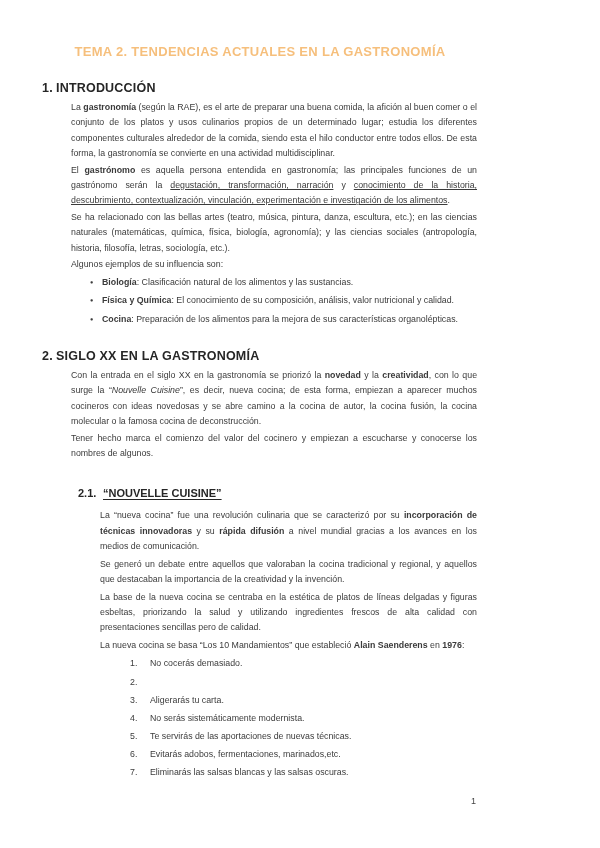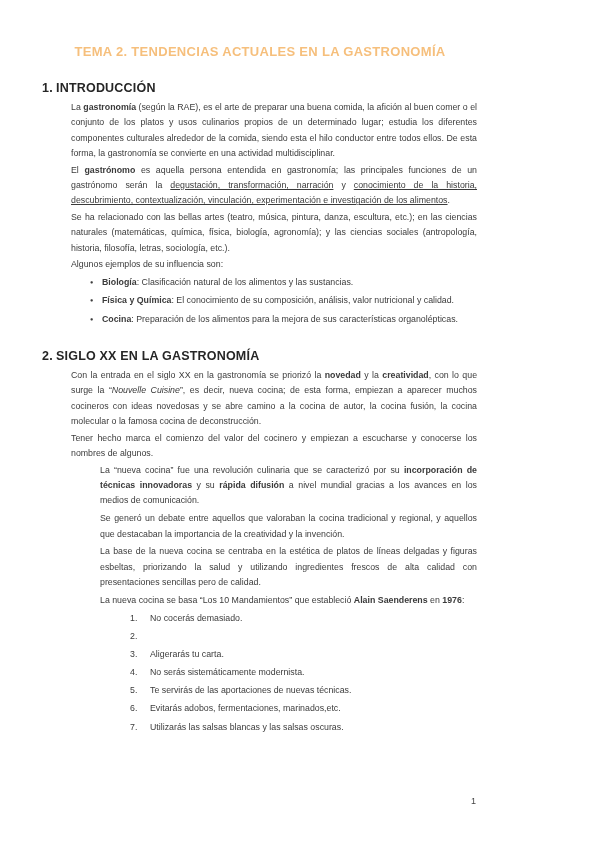--- a/index.html
+++ b/index.html
@@ -109,20 +109,24 @@
           <span class="marker">●</span>
           <div class="content"><span class="b ">Cocina</span><span>: Preparación de los alimentos para la mejora de sus características organolépticas.</span></div>
         </div>
       </div>
       <div class="h1">
         <span class="num">2.</span>
         <span class="txt">SIGLO XX EN LA GASTRONOMÍA</span>
       </div>
       <div class="para lvl1"><span>Con la entrada en el siglo XX en la gastronomía se priorizó la </span><span class="b ">novedad</span><span> y la </span><span class="b ">creatividad</span><span>, con lo que surge la “</span><span class="i">Nouvelle Cuisine</span><span>”, es decir, nueva cocina; de esta forma, empiezan a aparecer muchos cocineros con ideas novedosas y se abre camino a la cocina de autor, la cocina fusión, la cocina molecular o la famosa cocina de deconstrucción.</span></div>
       <div class="para lvl1"><span>Tener hecho marca el comienzo del valor del cocinero y empiezan a escucharse y conocerse los nombres de algunos.</span></div>
+      <div class="h2">
+        <span class="num">2.1.</span>
+        <span class="txt">“NOUVELLE CUISINE”</span>
+      </div>
       <div class="para lvl2"><span>La “nueva cocina” fue una revolución culinaria que se caracterizó por su </span><span class="b ">incorporación de técnicas innovadoras</span><span> y su </span><span class="b ">rápida difusión</span><span> a nivel mundial gracias a los avances en los medios de comunicación.</span></div>
       <div class="para lvl2"><span>Se generó un debate entre aquellos que valoraban la cocina tradicional y regional, y aquellos que destacaban la importancia de la creatividad y la invención.</span></div>
       <div class="para lvl2"><span>La base de la nueva cocina se centraba en la estética de platos de líneas delgadas y figuras esbeltas, priorizando la salud y utilizando ingredientes frescos de alta calidad con presentaciones sencillas pero de calidad.</span></div>
       <div class="para lvl2"><span>La nueva cocina se basa  “Los 10 Mandamientos” que estableció </span><span class="b ">Alain Saenderens</span><span> en </span><span class="b ">1976</span><span>:</span></div>
       <div class="ol">
         <div class="oli">
           <span class="num">1.</span>
           <span class="content">No cocerás demasiado.</span>
         </div>
         <div class="oli">
@@ -139,19 +143,19 @@
         <div class="oli">
           <span class="num">5.</span>
           <span class="content">Te servirás de las aportaciones de nuevas técnicas.</span>
         </div>
         <div class="oli">
           <span class="num">6.</span>
           <span class="content">Evitarás adobos, fermentaciones, marinados,etc.</span>
         </div>
         <div class="oli">
           <span class="num">7.</span>
-          <span class="content">Utilizarás las salsas blancas y las salsas oscuras.</span>
+          <span class="content">Eliminarás las salsas blancas y las salsas oscuras.</span>
         </div>
       </div>
     </div>
 
   <div class="page-number">1</div>
 </div>
 
 </body></html>

